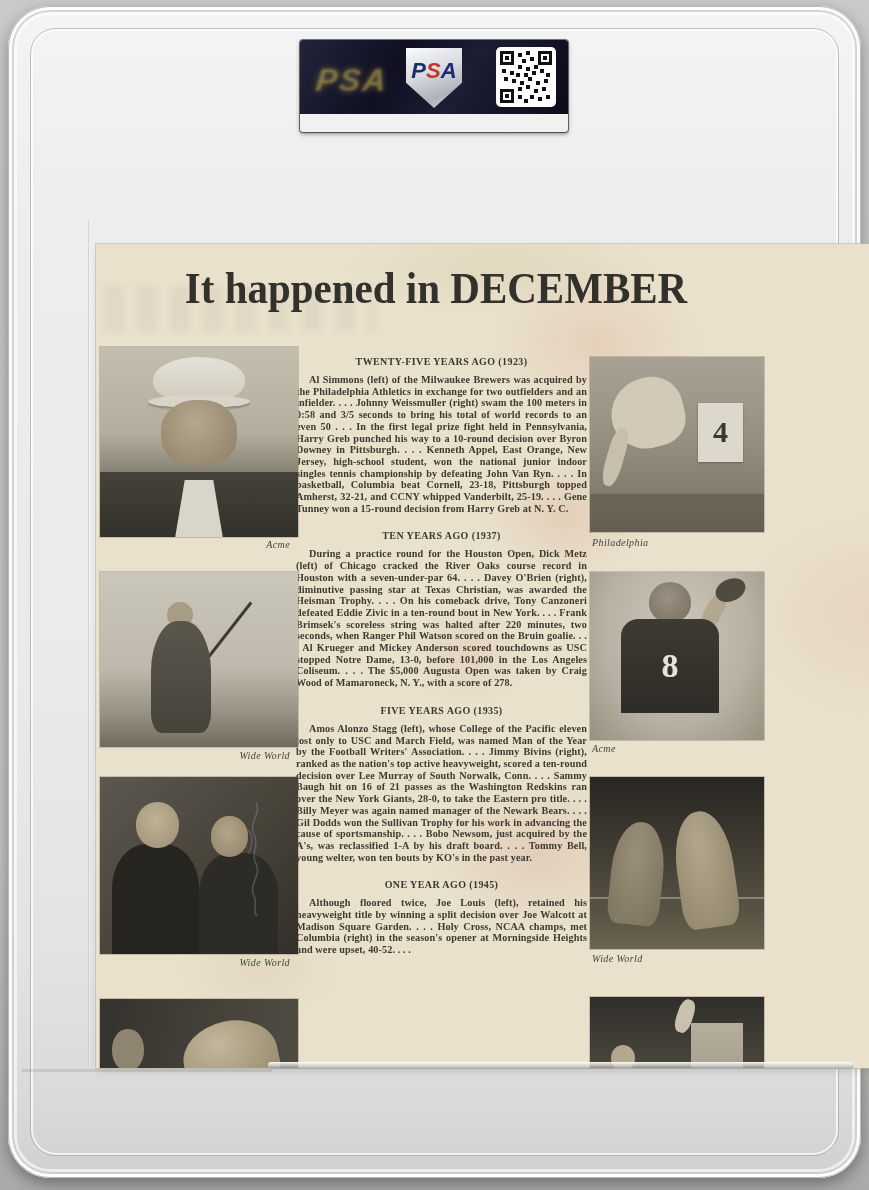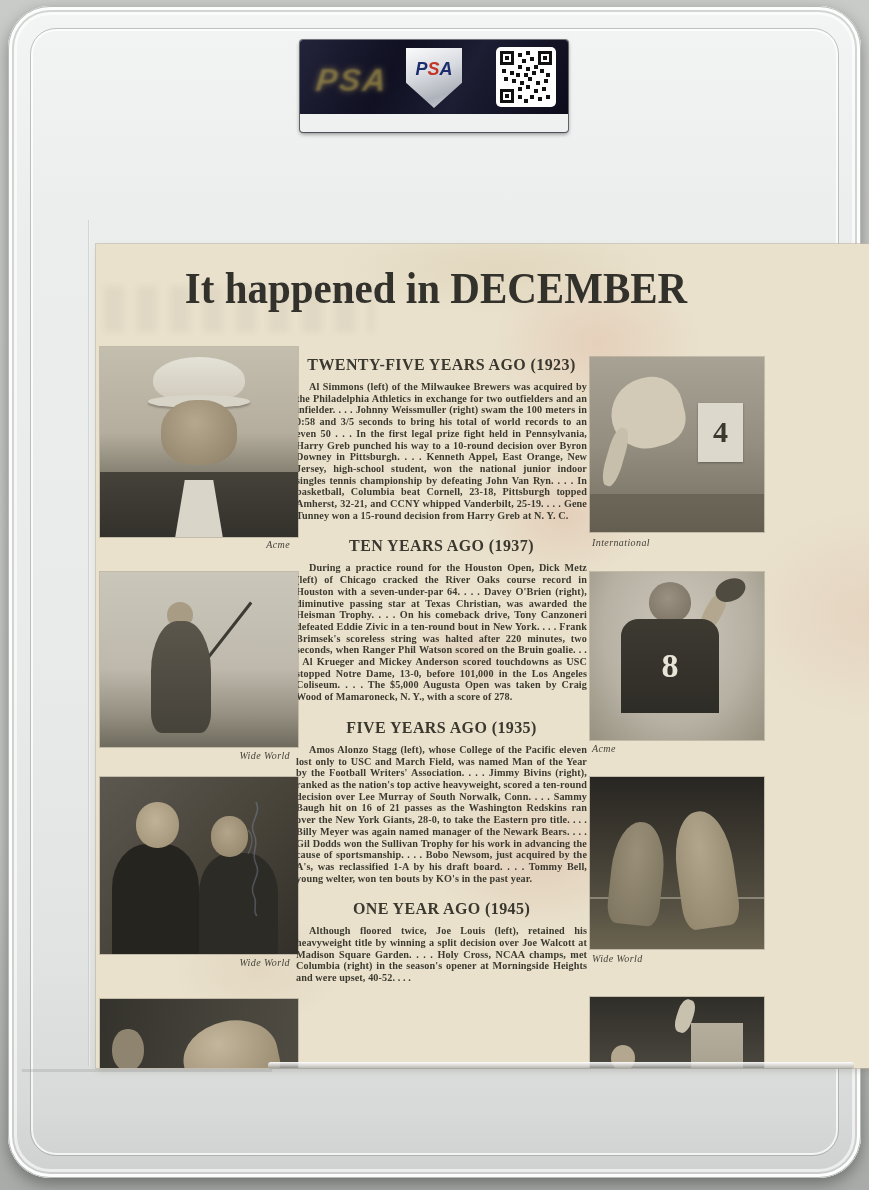--- a/index.html
+++ b/index.html
@@ -29,21 +29,21 @@
         font-family:"Liberation Sans", sans-serif;}
   .label-navy{position:absolute;left:0;top:0;right:0;height:74px;
         background:linear-gradient(120deg,#23233a 0%,#101022 35%,#1d1d33 60%,#0b0b1a 100%);}
   .holo-psa{position:absolute;left:16px;top:22px;font-size:32px;font-weight:bold;font-style:italic;
         letter-spacing:2px;color:rgba(175,155,75,.55);filter:blur(1.2px);transform:skewX(-6deg);
         text-shadow:0 0 6px rgba(190,170,90,.5);}
   .shield{position:absolute;left:50%;top:8px;transform:translateX(-50%);width:56px;height:60px;
         background:linear-gradient(160deg,#fafbfc 0%,#d9dce1 40%,#aeb2ba 75%,#cfd3d9 100%);
         clip-path:polygon(0 0,100% 0,100% 58%,50% 100%,0 58%);
         display:flex;align-items:flex-start;justify-content:center;padding-top:12px;box-sizing:border-box;}
-  .shield-letters{font-size:18px;font-weight:bold;font-style:italic;letter-spacing:0;line-height:1;}
+  .shield-letters{font-size:22px;font-weight:bold;font-style:italic;letter-spacing:0;line-height:1;}
   .sl-p{color:#1c2d6e;} .sl-s{color:#c43427;} .sl-a{color:#1c2d6e;}
   .qr{position:absolute;right:12px;top:7px;width:60px;height:60px;background:#fff;border-radius:5px;
         display:flex;align-items:center;justify-content:center;}
   .label-strip{position:absolute;left:0;bottom:0;right:0;height:18px;background:#efefec;
         display:flex;align-items:center;justify-content:space-between;padding:0 10px;box-sizing:border-box;}
   .barcode{width:148px;height:12px;
         background:repeating-linear-gradient(90deg,#1c1c1c 0 2px,transparent 2px 4px,#1c1c1c 4px 5px,transparent 5px 9px,#1c1c1c 9px 12px,transparent 12px 14px);}
   .cert-number{font-size:13px;color:#2b2b2b;letter-spacing:1px;}
 
   
@@ -62,21 +62,21 @@
           radial-gradient(ellipse 220px 60px at 50% 3%, rgba(205,185,150,.25), transparent 75%);}
   .ghost-bleed{position:absolute;left:8px;top:42px;width:270px;height:46px;opacity:.5;
         background:repeating-linear-gradient(90deg,rgba(95,88,70,.12) 0 20px,transparent 20px 33px);
         filter:blur(3px);}
   .page-title{position:absolute;left:40px;top:20px;width:600px;text-align:center;
         font-size:41px;font-weight:bold;letter-spacing:0px;color:#33312b;
         transform:scaleY(1.08);white-space:nowrap;}
 
   
   .text-col{position:absolute;left:200px;top:112px;width:291px;}
-  .sec-head{font-size:16px;font-weight:bold;text-align:center;letter-spacing:.4px;
+  .sec-head{font-size:10px;font-weight:bold;text-align:center;letter-spacing:.4px;
         margin:16px 0 7px;color:#3a382f;}
   .sec-head.first{margin-top:0;}
   .sec-body{font-size:10.2px;line-height:11.7px;font-weight:bold;text-align:justify;
         text-indent:13px;letter-spacing:.1px;margin:0;color:#3c3a30;}
 
   
   .photo{position:absolute;overflow:hidden;box-shadow:0 0 0 1px rgba(80,76,66,.25);}
   .col-left .photo{left:4px;width:198px;}
   .col-right .photo{left:494px;width:174px;}
   .caption{position:absolute;font-size:10px;font-style:italic;color:#46433a;letter-spacing:.4px;}
@@ -232,21 +232,21 @@
       </div>
     </div>
 
     <div class="col-right">
       <div class="photo ph-weiss">
         <div class="weiss-water"></div>
         <div class="weiss-figure"></div>
         <div class="weiss-arm"></div>
         <div class="weiss-sign">4</div>
       </div>
-      <div class="caption cap-left" style="left:496px;top:293px;width:170px;">International</div>
+      <div class="caption cap-left" style="left:496px;top:293px;width:170px;">Philadelphia</div>
 
       <div class="photo ph-obrien">
         <div class="obrien-helmet"></div>
         <div class="obrien-arm"></div>
         <div class="obrien-ball"></div>
         <div class="obrien-jersey">8</div>
       </div>
       <div class="caption cap-left" style="left:496px;top:499px;width:170px;">Acme</div>
 
       <div class="photo ph-bivins">

